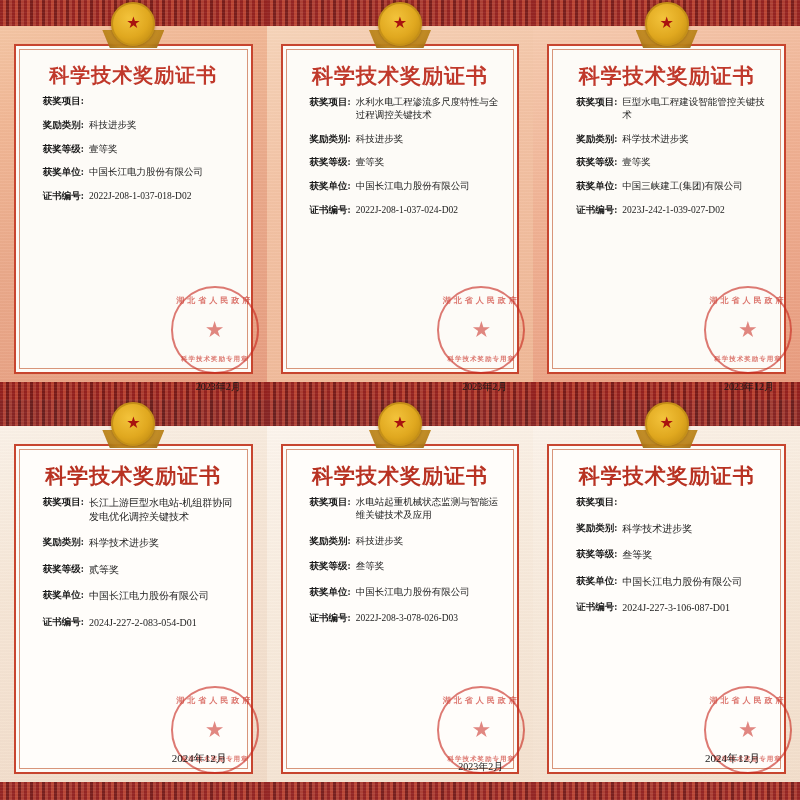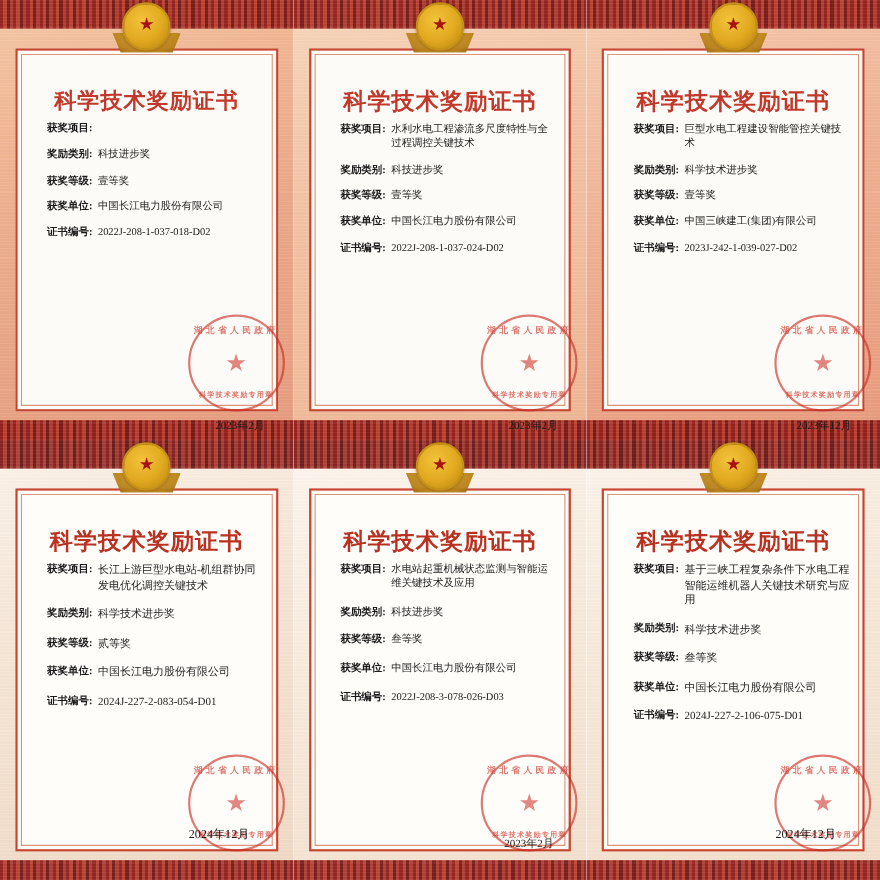--- a/index.html
+++ b/index.html
@@ -116,21 +116,21 @@
   }
   .cert.c4 .panel, .cert.c5 .panel, .cert.c6 .panel { background: #fffdfa; }
 
   .title {
     text-align: center;
     color: #c0392b;
     font-family: "Liberation Serif", serif;
     font-weight: bold;
     font-size: 21px;
     letter-spacing: 1px;
-    margin: 26px 0 4px 0;
+    margin: 10px 0 4px 0;
     text-shadow: 0 1px 0 rgba(255,255,255,.7);
     white-space: nowrap;
   }
   .cert.c1 .title { font-size: 20px; }
   .cert.c4 .title, .cert.c5 .title, .cert.c6 .title { color: #b83222; }
 
   .rows {
     margin-top: 6px;
   }
   .row {
@@ -433,37 +433,36 @@
     <div class="band bottom"></div>
     <div class="emblem">
       <div class="ribbon"></div>
       <div class="disc"></div>
     </div>
     <div class="panel">
       <div class="title">科学技术奖励证书</div>
       <div class="rows">
         <div class="row">
           <span class="label">获奖项目:</span>
-          <span class="value">基于三峡工程复杂条件下水电工程智能运维机器人关键技术研究与应用</span>
         </div>
         <div class="row">
           <span class="label">奖励类别:</span>
           <span class="value">科学技术进步奖</span>
         </div>
         <div class="row">
           <span class="label">获奖等级:</span>
           <span class="value">叁等奖</span>
         </div>
         <div class="row">
           <span class="label">获奖单位:</span>
           <span class="value">中国长江电力股份有限公司</span>
         </div>
         <div class="row">
           <span class="label">证书编号:</span>
-          <span class="value">2024J-227-2-106-075-D01</span>
+          <span class="value">2024J-227-3-106-087-D01</span>
         </div>
       </div>
     </div>
     <div class="seal">
       <div class="arc-top">湖北省人民政府</div>
       <div class="star">★</div>
       <div class="arc-bottom">科学技术奖励专用章</div>
     </div>
     <div class="sealdate">2024年12月</div>
   </div>

